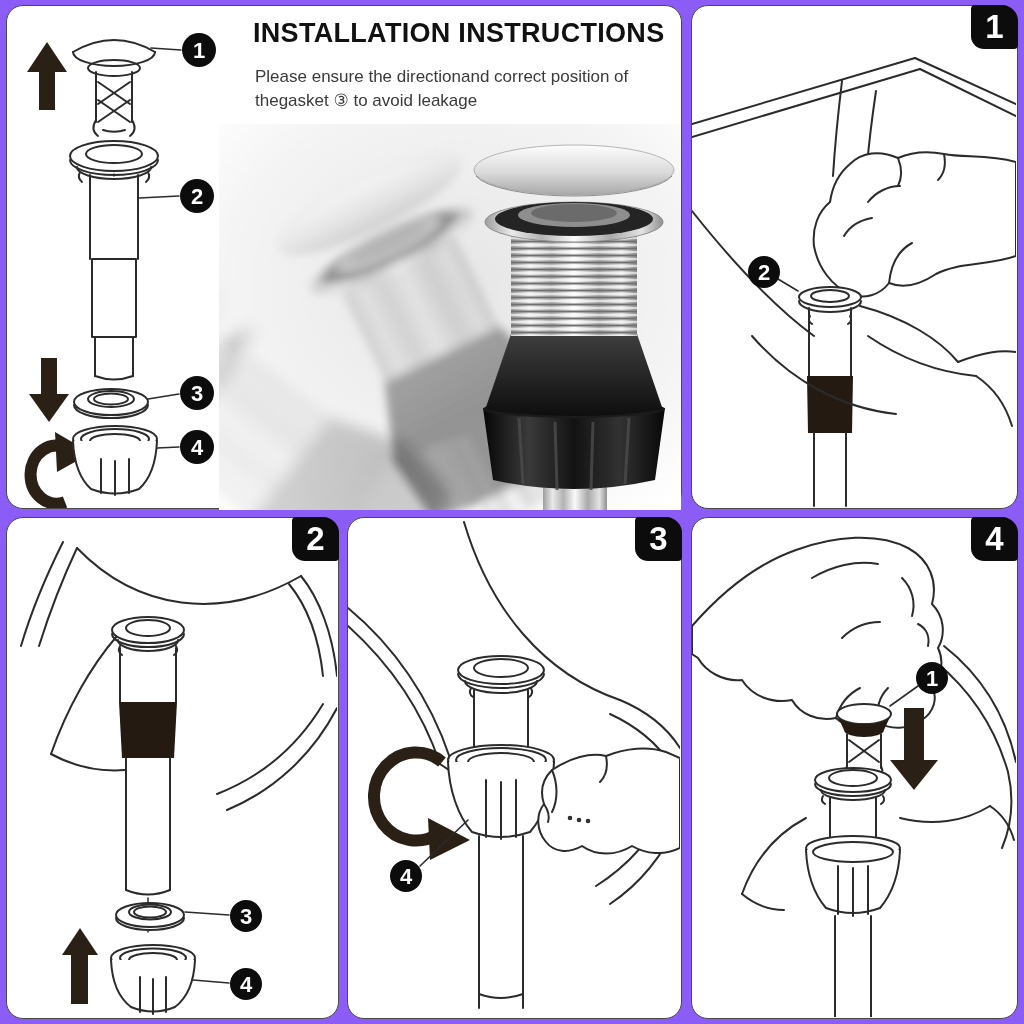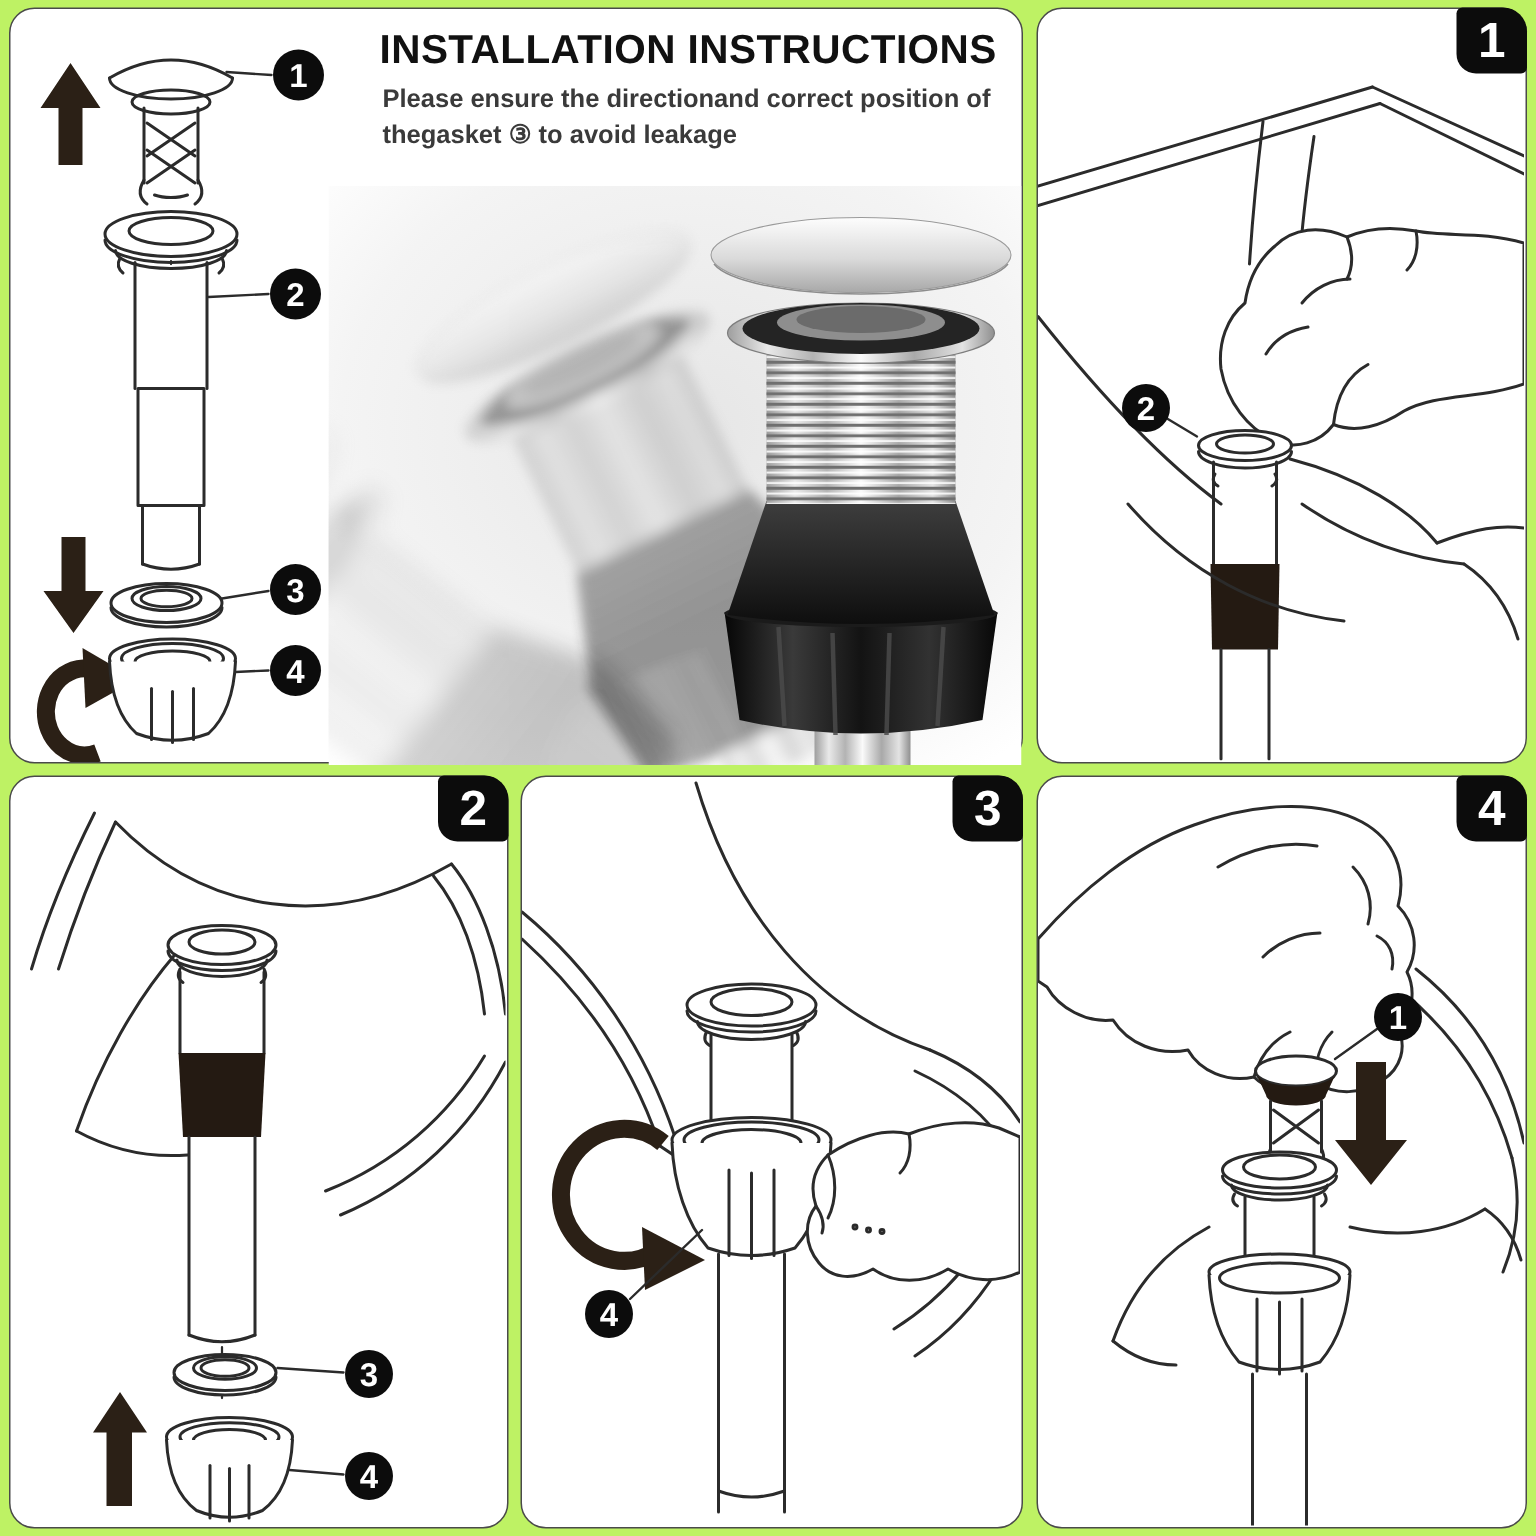--- a/index.html
+++ b/index.html
@@ -1,24 +1,24 @@
 <!DOCTYPE html>
 <html><head>
 <meta charset="utf-8">
 <style>
   html,body{margin:0;padding:0;background:#ffffff;}
-  .sheet{position:relative;width:1024px;height:1024px;background:#bef264;
+  .sheet{position:relative;width:1024px;height:1024px;background:#8b5cf6;
          font-family:"Liberation Sans", sans-serif;overflow:hidden;}
   .panel{position:absolute;background:#fff;border:1.6px solid #4a4a4a;border-radius:17px;box-sizing:border-box;}
   .badge{position:absolute;top:-1px;right:-1px;width:47px;height:44px;background:#0c0c0c;color:#fff;
          display:flex;align-items:center;justify-content:center;font-size:33px;font-weight:bold;
          border-radius:4px 16px 4px 13px;}
   .title-block{position:absolute;left:246px;top:12px;width:428px;}
   .title-block h1{margin:0;font-size:27px;font-weight:700;letter-spacing:.3px;color:#111;}
-  .title-block p{margin:5px 0 0 2px;font-size:17px;line-height:1.42;color:#3a3a3a;font-weight:bold;}
+  .title-block p{margin:16px 0 0 2px;font-size:17px;line-height:1.42;color:#3a3a3a;}
   svg{position:absolute;display:block;}
   
   .art path,.art line,.art ellipse,.art circle,.art rect,.art polyline{
       stroke:#2b2b2b;stroke-width:2;fill:none;stroke-linecap:round;stroke-linejoin:round;}
   .art .fillw{fill:#ffffff;}
   .art .dark{fill:#241a12;stroke:none;}
   .art .arrow{fill:#2b2016;stroke:none;}
   .art .thick{stroke:#2b2016;stroke-width:12;fill:none;stroke-linecap:butt;}
   .art .dash{stroke-dasharray:9 4 2 4;stroke-width:1.5;}
   .art .co-line{stroke-width:1.6;}

